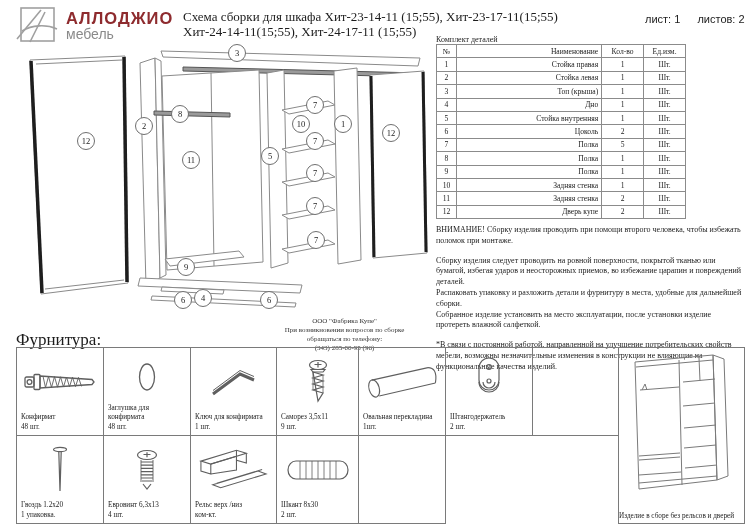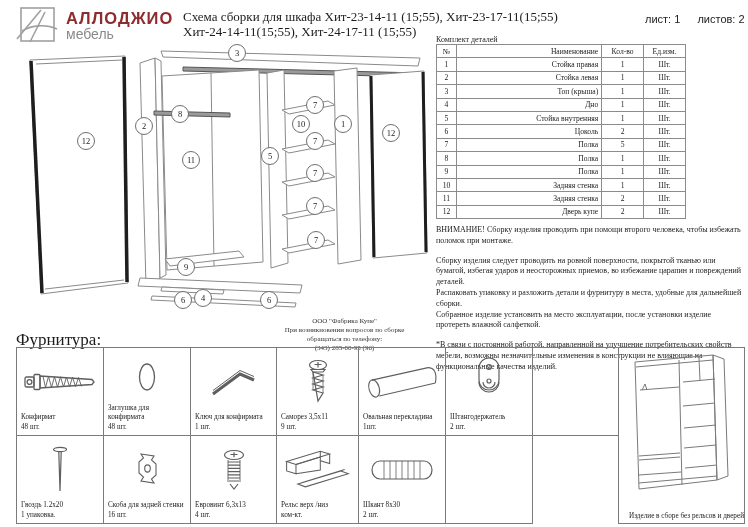--- a/index.html
+++ b/index.html
@@ -40,21 +40,21 @@
   #hw-grid{left:16px;top:347px;display:grid;
       grid-template-columns:87px 87px 86px 82px 87px 87px 86px;
       grid-auto-rows:88px;border-left:1px solid #7a7a7a;border-top:1px solid #7a7a7a;}
   .hw-cell{border-right:1px solid #7a7a7a;border-bottom:1px solid #7a7a7a;
       box-sizing:border-box;display:flex;flex-direction:column;padding:3px 4px;font-family:Liberation Serif, serif;}
   .hw-icon{flex:1;display:flex;align-items:center;justify-content:center;}
   .hw-cap{font-size:7.2px;line-height:1.3;}
 
   
   #assembled-cell{left:618px;top:347px;width:127px;height:177px;border:1px solid #7a7a7a;
-      box-sizing:border-box;display:flex;flex-direction:column;align-items:flex-end;}
+      box-sizing:border-box;display:flex;flex-direction:column;align-items:flex-start;}
   #assembled-caption{font-size:7.2px;text-align:center;margin-top:auto;padding-bottom:3px;}
 </style>
 </head>
 <body>
 
 <div id="page">
 
   <div id="logo-box" class="abs">
     <span>
       <svg width="46" height="38" viewBox="0 0 46 38">
@@ -387,34 +387,20 @@
             </g>
           </svg>
         </div>
         <div class="hw-cap">
           <div>Гвоздь 1.2х20</div>
           <div>1 упаковка.</div>
         </div>
       </div>
       <div class="hw-cell">
         <div class="hw-icon">
-          <svg width="30" height="38" viewBox="0 0 30 38">
-            <g fill="none" stroke="#5f5f5f" stroke-width="1.1">
-              <path d="M9 3 L22 5 L19.5 9 L24 13 L24 24 L19.5 28 L22 32 L9 30 L11.5 26 L7 22 L7 11 L11.5 7 Z"></path>
-              <ellipse cx="15.5" cy="17.5" rx="2.8" ry="3.6"></ellipse>
-            </g>
-          </svg>
-        </div>
-        <div class="hw-cap">
-          <div>Скоба для задней стенки</div>
-          <div>16 шт.</div>
-        </div>
-      </div>
-      <div class="hw-cell">
-        <div class="hw-icon">
           <svg width="24" height="42" viewBox="0 0 24 42">
             <g fill="none" stroke="#5f5f5f" stroke-width="1.2">
               <ellipse cx="12" cy="6" rx="9.5" ry="4.5"></ellipse>
               <path d="M8.5 5.5 h7 M12 3.2 v5"></path>
               <path d="M6 13 h12 M6 16.2 h12 M6 19.4 h12 M6 22.6 h12 M6 25.8 h12 M6 29 h12 M7 32 h10"></path>
               <path d="M6 11 V33 M18 11 V33" stroke-width="0.9"></path>
               <path d="M8 35 L12 40 L16 35"></path>
             </g>
           </svg>
         </div>

